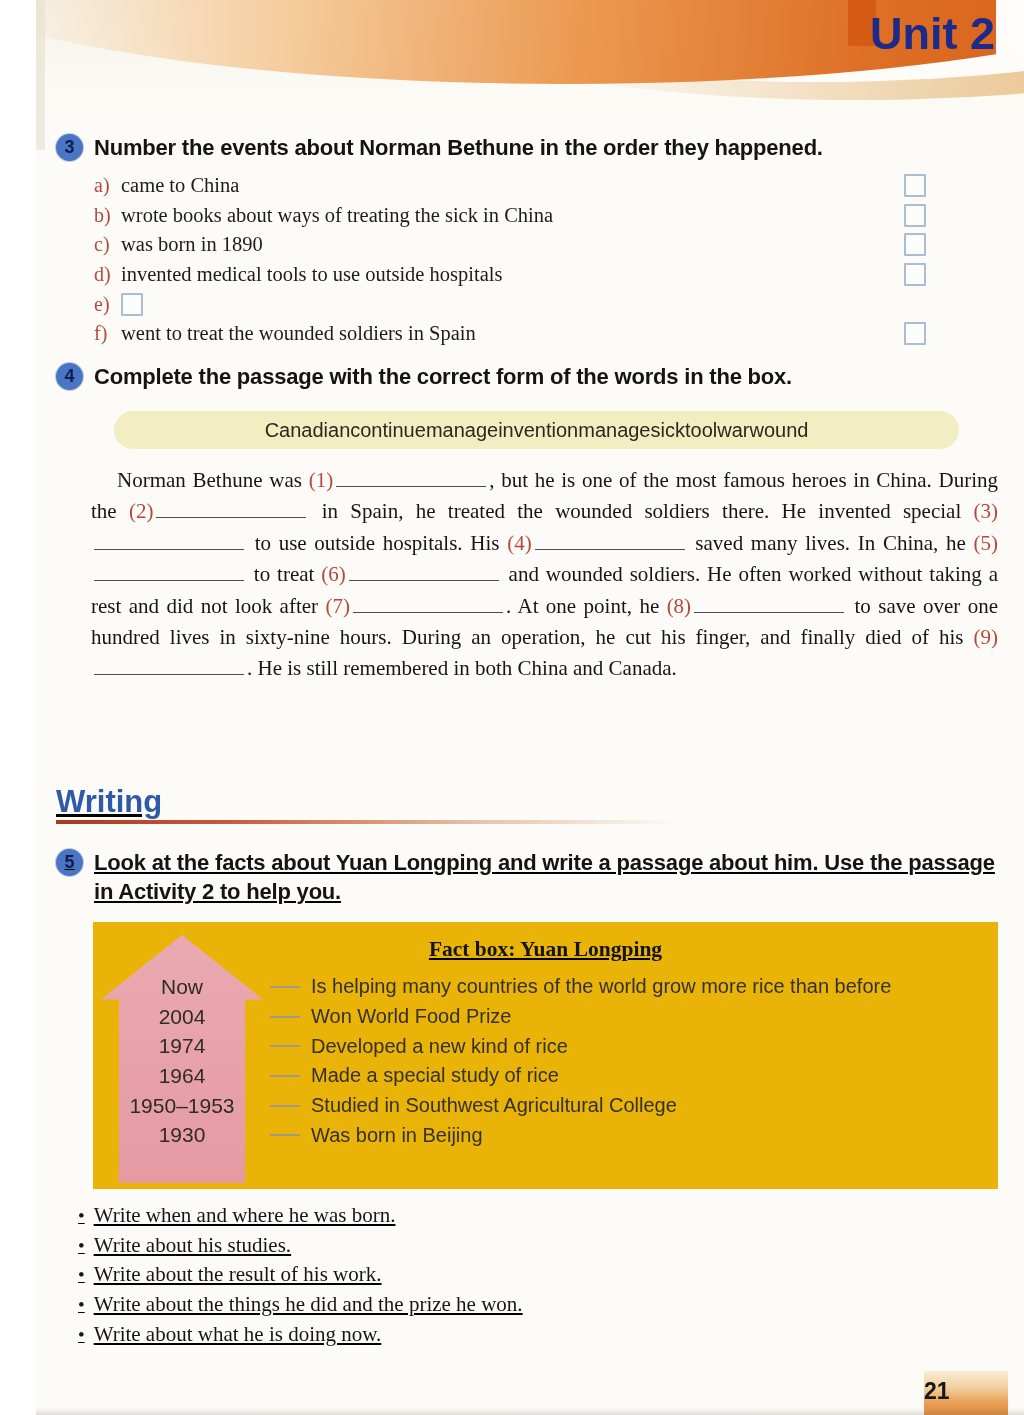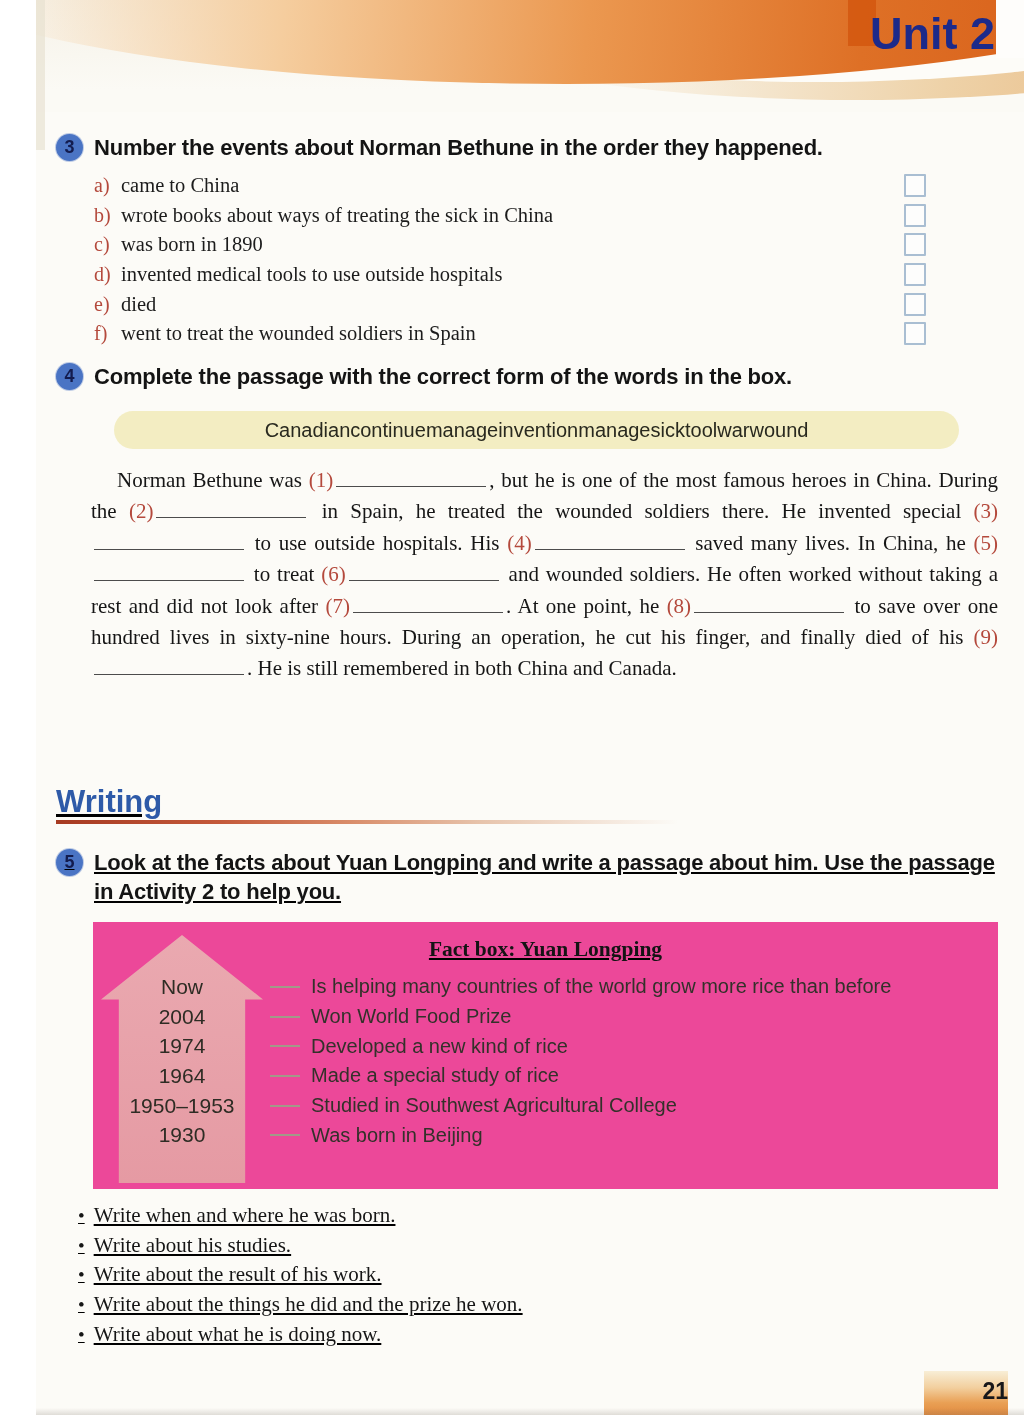--- a/index.html
+++ b/index.html
@@ -46,42 +46,42 @@
   .pnum{color:#b4493c;}
   .blank{display:inline-block;width:150px;height:12px;border-bottom:1.6px solid #4c4c4c;
           vertical-align:baseline;margin:0 3px;}
 
   
   .writing-title{margin:0;font-size:31px;font-weight:bold;color:#2e5aa8;line-height:36px;}
   .writing-underline{width:655px;height:4px;margin-top:0;
           background:linear-gradient(to right,#a63a22,#c4593a 25%,#d98d6a 45%,#e7c4ac 65%,rgba(242,233,224,0) 95%);}
   .ex5-head{margin-top:24px;}
 
-  .fact-box{position:relative;margin:16px 0 0 37px;width:905px;height:267px;background:#ec4899;}
+  .fact-box{position:relative;margin:16px 0 0 37px;width:905px;height:267px;background:#eab308;}
   .fact-title{padding-top:15px;text-align:center;font-family:"Liberation Serif",serif;font-weight:bold;
           font-size:21.5px;color:#141414;}
   .arrow{position:absolute;left:8px;top:13px;width:162px;height:248px;
           background:linear-gradient(180deg,#eaa9b0,#e59aa3);
           clip-path:polygon(50% 0,100% 26%,89% 26%,89% 100%,11% 100%,11% 26%,0 26%);}
   .fact-rows{position:absolute;left:8px;top:50px;right:12px;}
   .fact-row{display:flex;align-items:center;height:29.7px;}
   .fr-year{width:162px;flex:0 0 auto;text-align:center;font-size:21px;color:#2e2c24;}
   .fr-dash{width:44px;flex:0 0 auto;display:flex;justify-content:center;}
   .fr-dash i{display:block;width:30px;height:2px;background:#a09a88;}
   .fr-fact{font-size:20px;color:#33312a;margin-left:4px;white-space:nowrap;}
 
   .tips{list-style:none;margin:14px 0 0 22px;padding:0;}
   .tip-row{display:flex;align-items:baseline;height:29.7px;font-family:"Liberation Serif",serif;
           font-size:21px;color:#161616;}
   .tip-bullet{font-size:19px;margin-right:9px;flex:0 0 auto;}
 
   
   .page-tab{position:absolute;left:888px;top:1371px;width:84px;height:44px;
           background:linear-gradient(180deg,#f8eed6 0%,#f2cf9e 38%,#e9a055 72%,#e28a3e 100%);
-          display:flex;align-items:center;justify-content:flex-end;}
+          display:flex;align-items:center;justify-content:flex-start;}
   .page-num{font-size:23px;font-weight:bold;color:#17171a;padding-bottom:4px;}
   .bottom-shadow{position:absolute;left:0;right:0;bottom:0;height:7px;
           background:linear-gradient(180deg,rgba(120,110,100,0),rgba(120,110,100,.22));}
 </style>
 </head>
 <body>
 
 <div class="page">
 
   <div class="header">
@@ -115,21 +115,20 @@
           <span class="etext">was born in 1890</span>
           <span class="checkbox"></span>
         </li>
         <li class="event-row">
           <span class="letter">d)</span>
           <span class="etext">invented medical tools to use outside hospitals</span>
           <span class="checkbox"></span>
         </li>
         <li class="event-row">
           <span class="letter">e)</span>
-          <span class="etext">died</span>
           <span class="checkbox"></span>
         </li>
         <li class="event-row">
           <span class="letter">f)</span>
           <span class="etext">went to treat the wounded soldiers in Spain</span>
           <span class="checkbox"></span>
         </li>
       </ul>
   </section>
 

